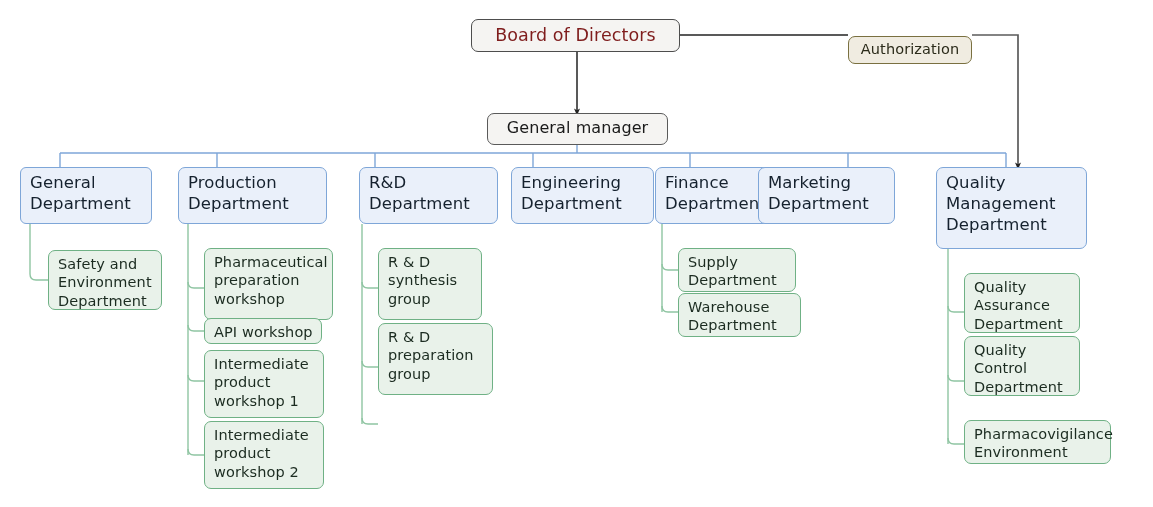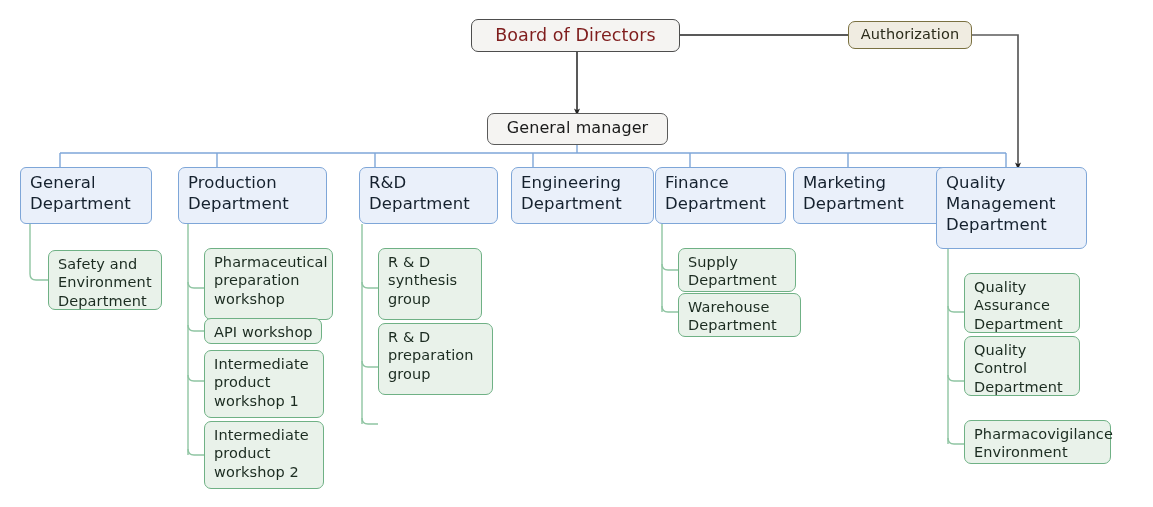--- a/index.html
+++ b/index.html
@@ -121,40 +121,40 @@
     <path d="M662,306 Q662,312 668,312 L678,312" stroke="#8fc5a2" stroke-width="1.4" fill="none"></path>
 
     <path d="M948,249 L948,444" stroke="#8fc5a2" stroke-width="1.4" fill="none"></path>
     <path d="M948,306 Q948,312 954,312 L964,312" stroke="#8fc5a2" stroke-width="1.4" fill="none"></path>
     <path d="M948,375 Q948,381 954,381 L964,381" stroke="#8fc5a2" stroke-width="1.4" fill="none"></path>
     <path d="M948,438 Q948,444 954,444 L964,444" stroke="#8fc5a2" stroke-width="1.4" fill="none"></path>
   </svg>
 
   <div class="node root" style="left:471px; top:19px; width:209px; height:33px;">Board of Directors</div>
 
-  <div class="node auth" style="left:848px; top:21px; width:124px; height:28px;">Authorization</div>
+  <div class="node auth" style="left:848px; top:36px; width:124px; height:28px;">Authorization</div>
 
   <div class="node manager" style="left:487px; top:113px; width:181px; height:32px;">General manager</div>
 
   <div class="node dept" style="left:20px; top:167px; width:132px; height:57px;border-radius:6px;">General
 Department</div>
 
   <div class="node dept" style="left:178px; top:167px; width:149px; height:57px;">Production
 Department</div>
 
   <div class="node dept" style="left:359px; top:167px; width:139px; height:57px;">R&amp;D
 Department</div>
 
   <div class="node dept" style="left:511px; top:167px; width:143px; height:57px;">Engineering
 Department</div>
 
   <div class="node dept" style="left:655px; top:167px; width:131px; height:57px;">Finance
 Department</div>
 
-  <div class="node dept" style="left:793px; top:167px; width:156px; height:57px;">Marketing
+  <div class="node dept" style="left:758px; top:167px; width:137px; height:57px;">Marketing
 Department</div>
 
   <div class="node dept" style="left:936px; top:167px; width:151px; height:82px;">Quality
 Management
 Department</div>
 
   <div class="node sub" style="left:48px; top:250px; width:114px; height:60px;">Safety and
 Environment
 Department</div>
 

